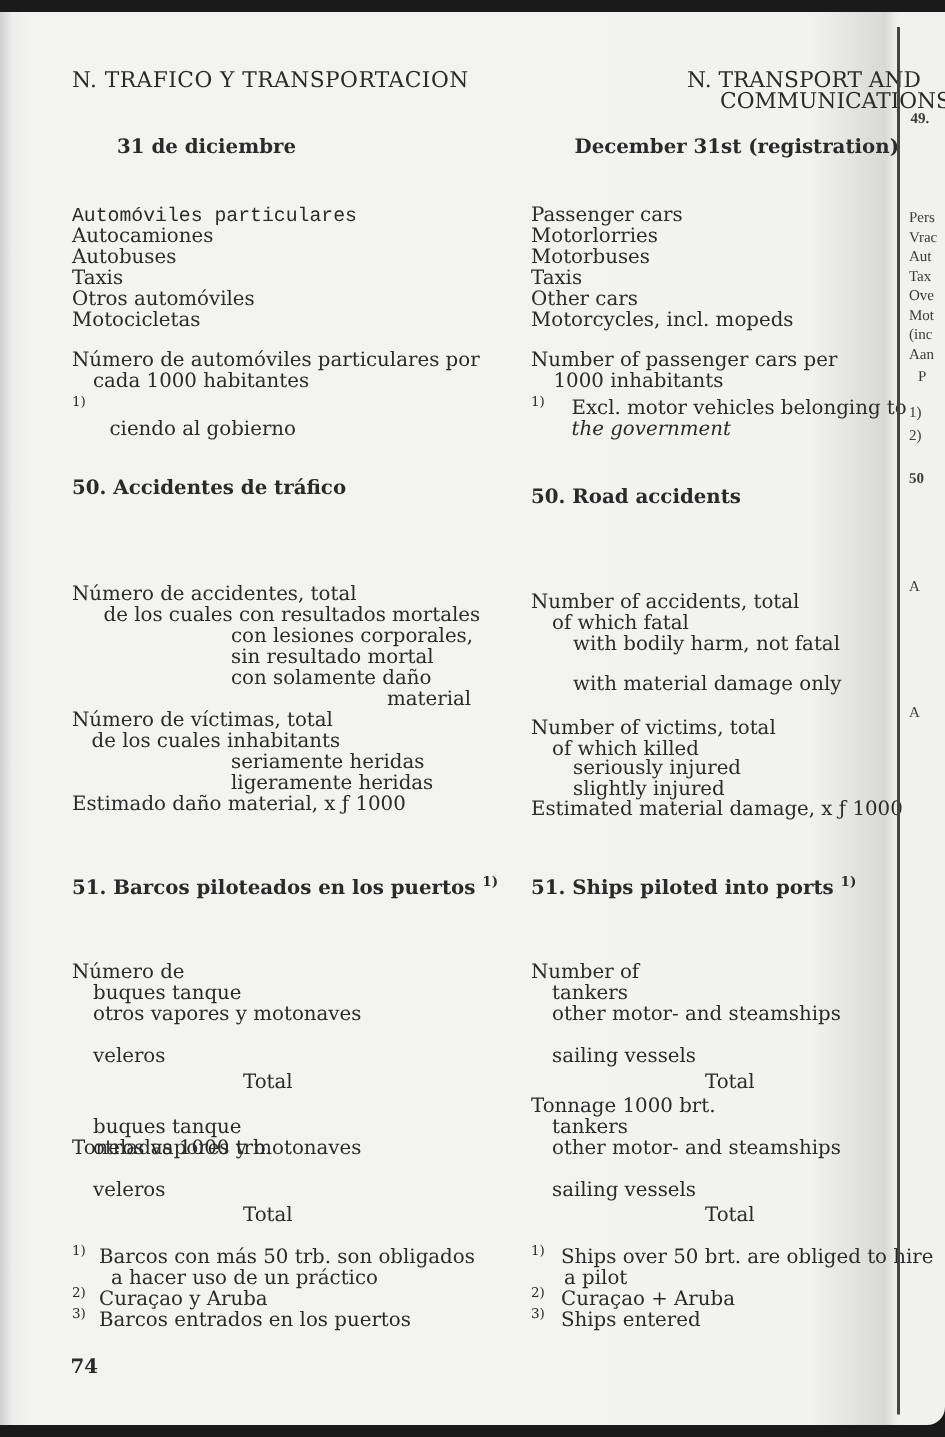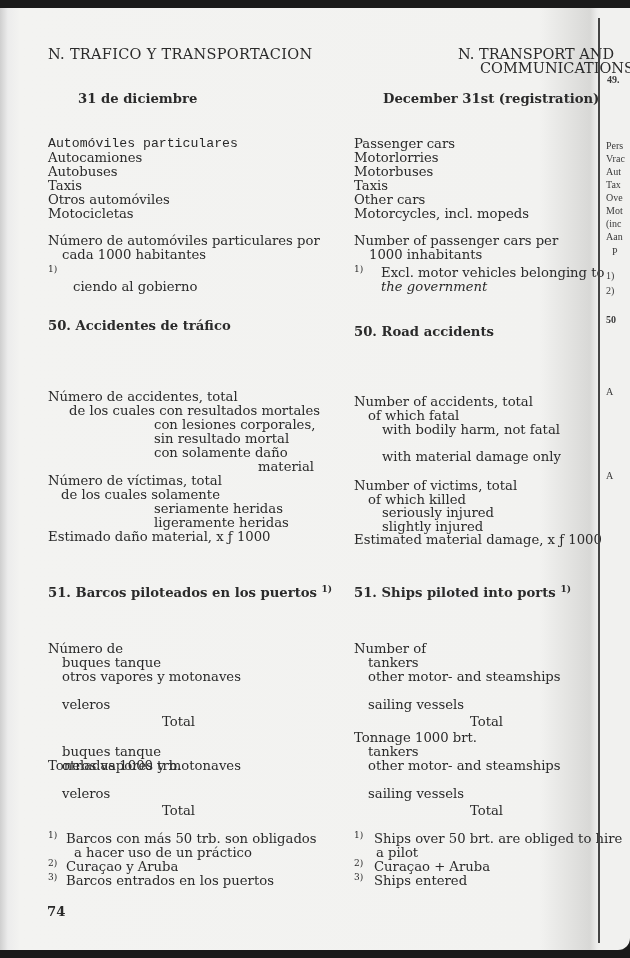--- a/index.html
+++ b/index.html
@@ -34,21 +34,21 @@
   <div class="abs" style="left:73px;top:272px;">ciendo  al  gobierno</div>
 
   <div class="abs b" style="left:48px;top:311px;">50.  Accidentes de tráfico</div>
   <div class="abs" style="left:48px;top:382px;">Número  de  accidentes,  total</div>
   <div class="abs" style="left:69px;top:396px;">de  los  cuales  con  resultados  mortales</div>
   <div class="abs" style="left:154px;top:410px;">con  lesiones  corporales,</div>
   <div class="abs" style="left:154px;top:424px;">sin  resultado  mortal</div>
   <div class="abs" style="left:154px;top:438px;">con  solamente  daño</div>
   <div class="abs" style="left:258px;top:452px;">material</div>
   <div class="abs" style="left:48px;top:466px;">Número  de  víctimas,  total</div>
-  <div class="abs" style="left:61px;top:480px;">de  los  cuales  solamente</div>
+  <div class="abs" style="left:61px;top:480px;">de  los  cuales  inhabitants</div>
   <div class="abs" style="left:154px;top:494px;">seriamente  heridas</div>
   <div class="abs" style="left:154px;top:508px;">ligeramente  heridas</div>
   <div class="abs" style="left:48px;top:522px;">Estimado  daño  material,  x  ƒ  1000</div>
 
   <div class="abs b" style="left:48px;top:578px;">
     <span>51.  Barcos  piloteados  en  los  puertos</span>
     <span class="sup">1)</span>
   </div>
   <div class="abs" style="left:48px;top:634px;">Número  de</div>
   <div class="abs" style="left:62px;top:648px;">buques  tanque</div>

